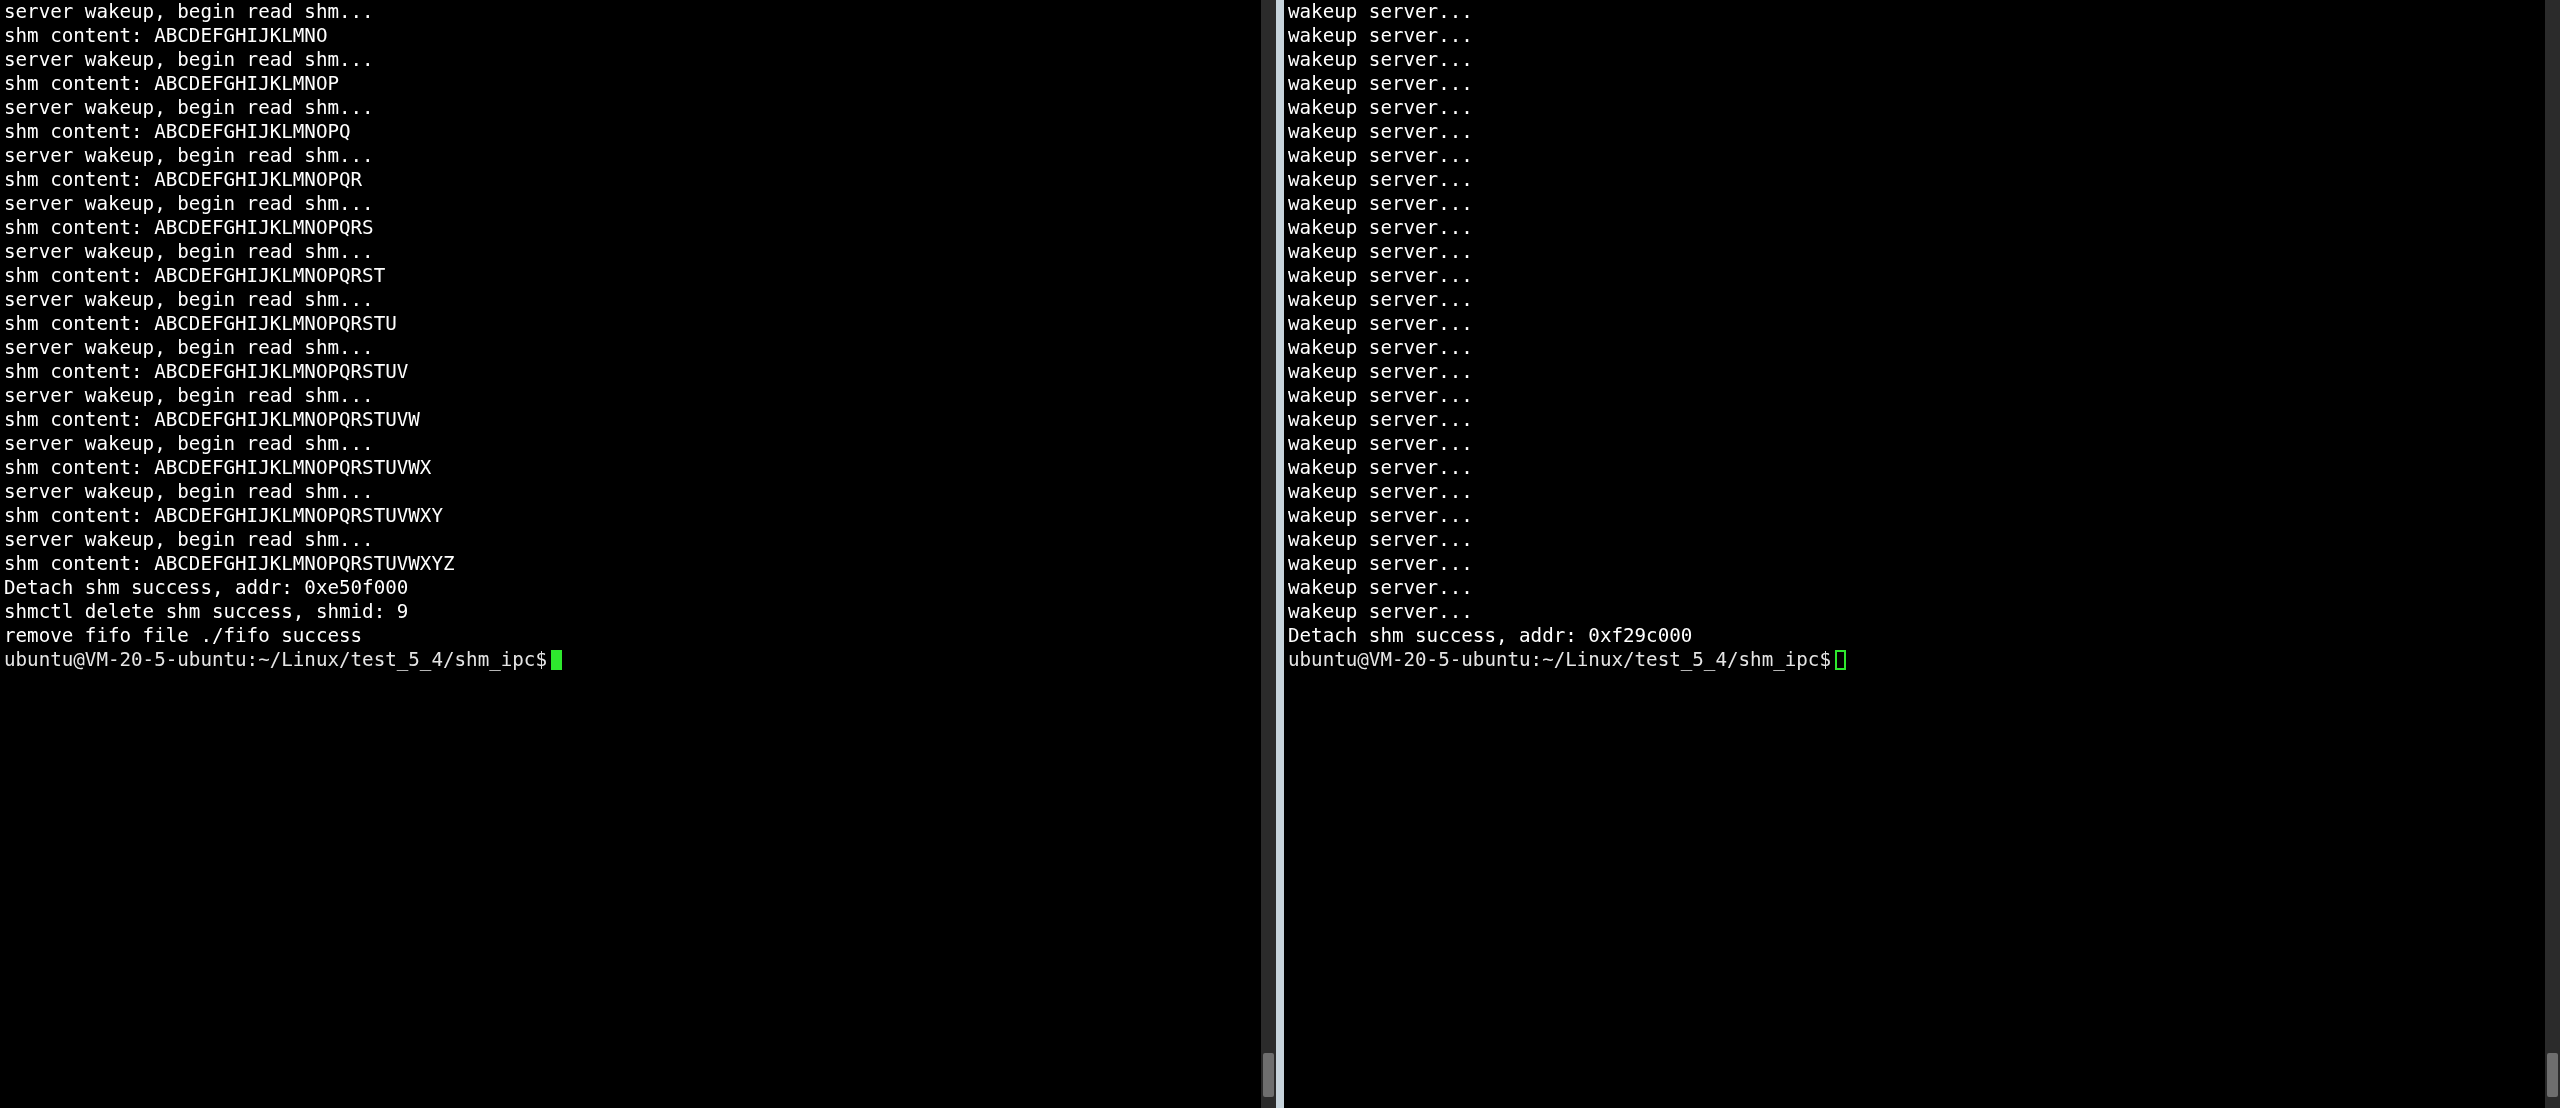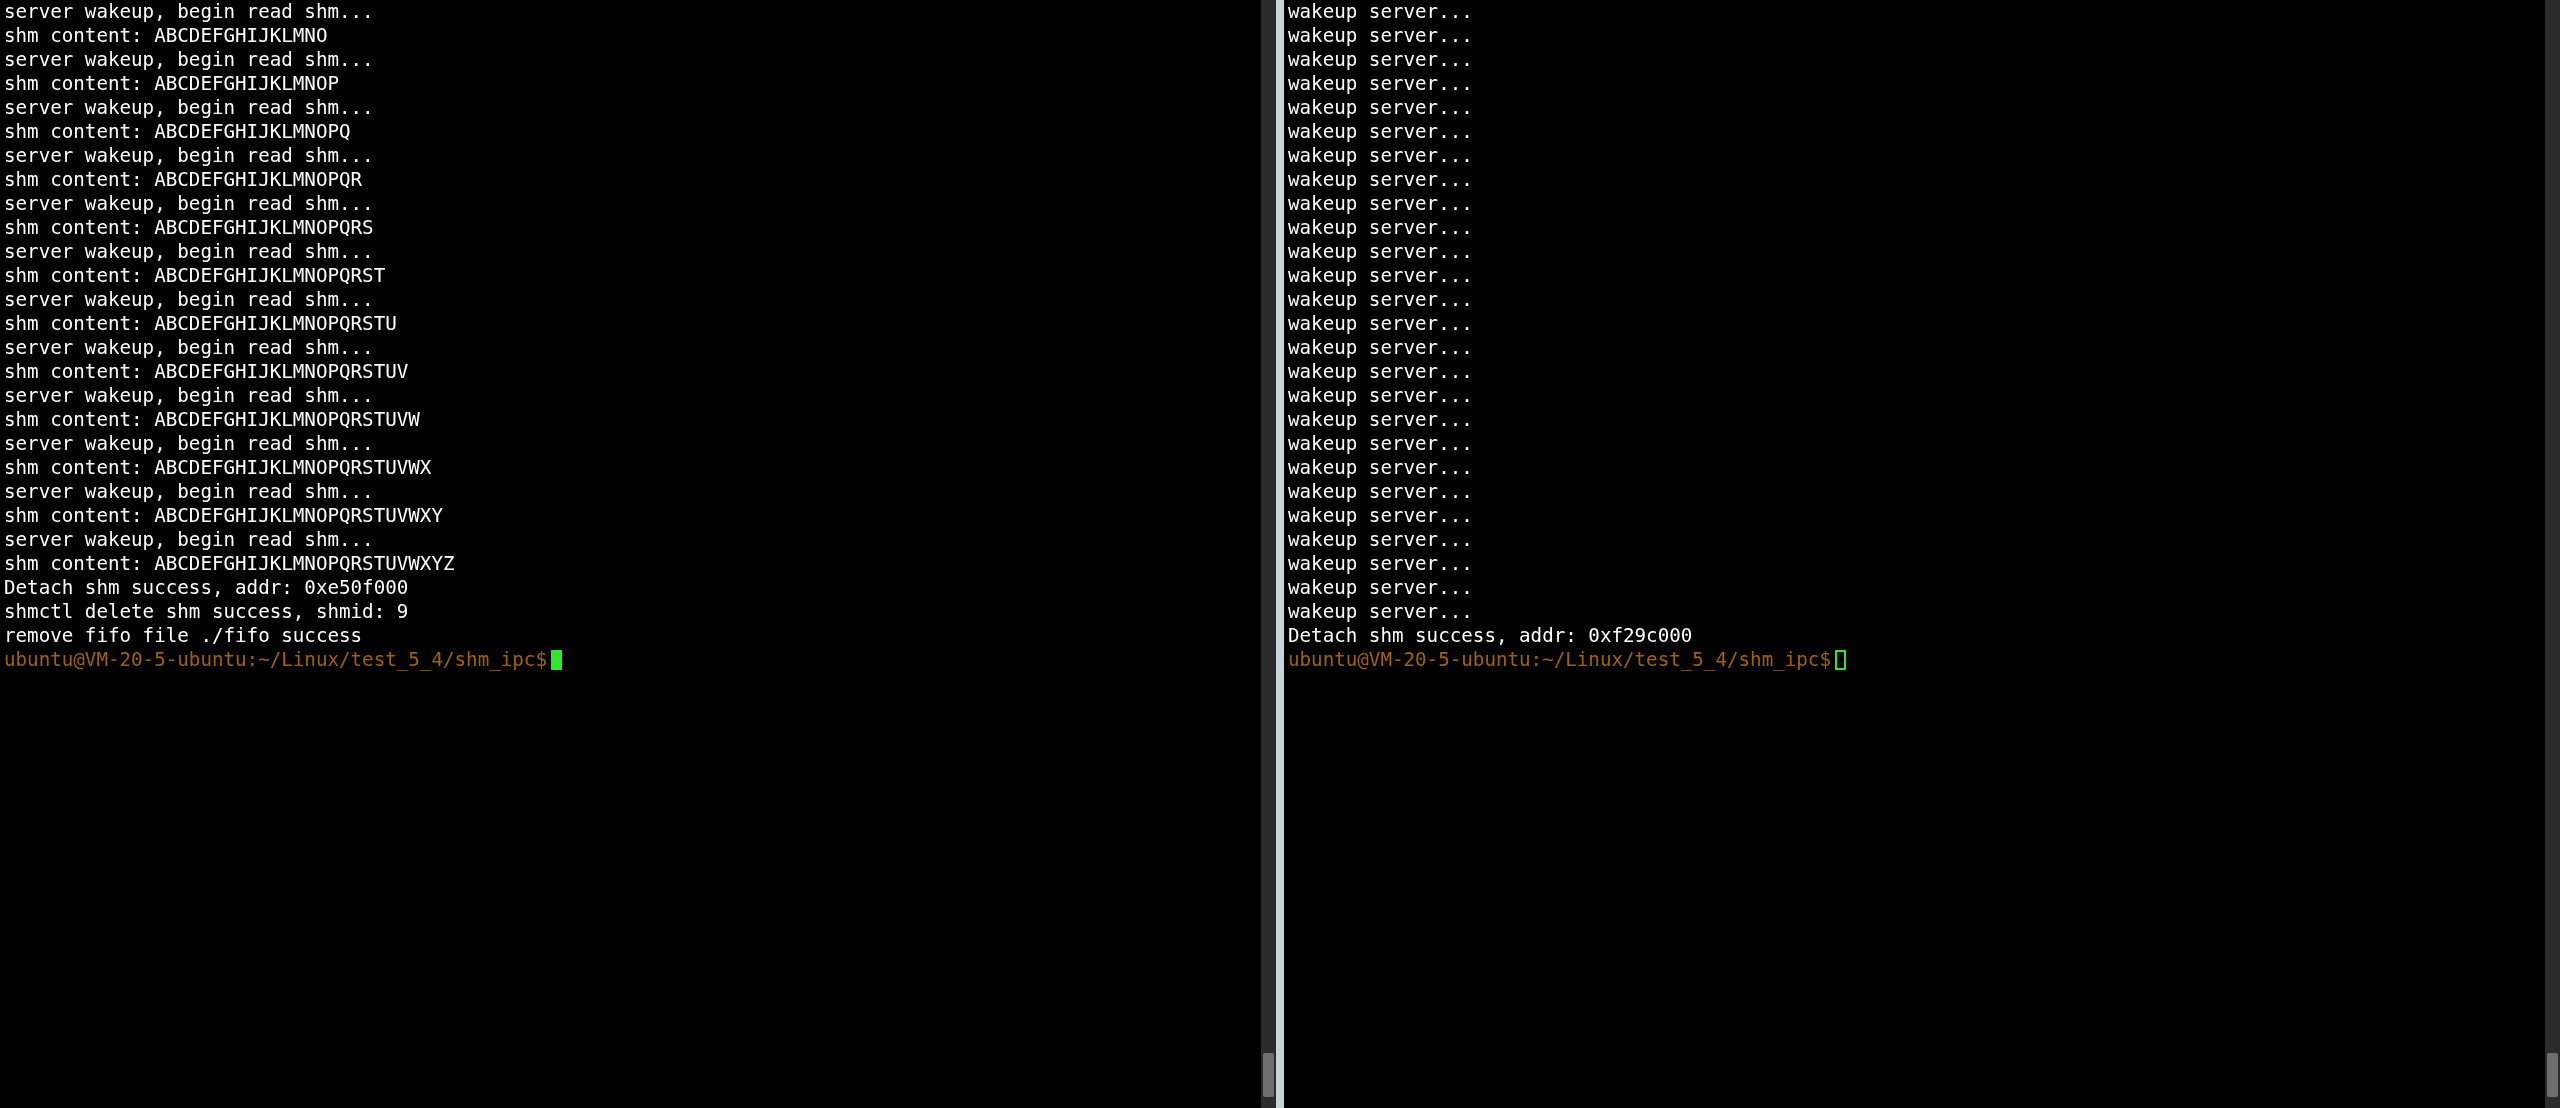--- a/index.html
+++ b/index.html
@@ -41,21 +41,21 @@
     flex: 0 0 15px;
   }
   .scroll-thumb {
     position: absolute;
     left: 2px; right: 2px;
     background: #6e6e6e;
     border-radius: 2px;
   }
   .line { display: block; height: 24px; }
   .prompt-line { display: flex; align-items: center; height: 24px; }
-  .prompt-text { color: #a16207; }
+  .prompt-text { color: #e5e5e5; }
   .cursor {
     display: inline-block;
     width: 11px; height: 20px;
     margin-left: 4px;
   }
   .cursor.solid  { background: #2ee82e; }
   .cursor.hollow { border: 2px solid #2ee82e; }
 </style>
 </head>
 <body>

